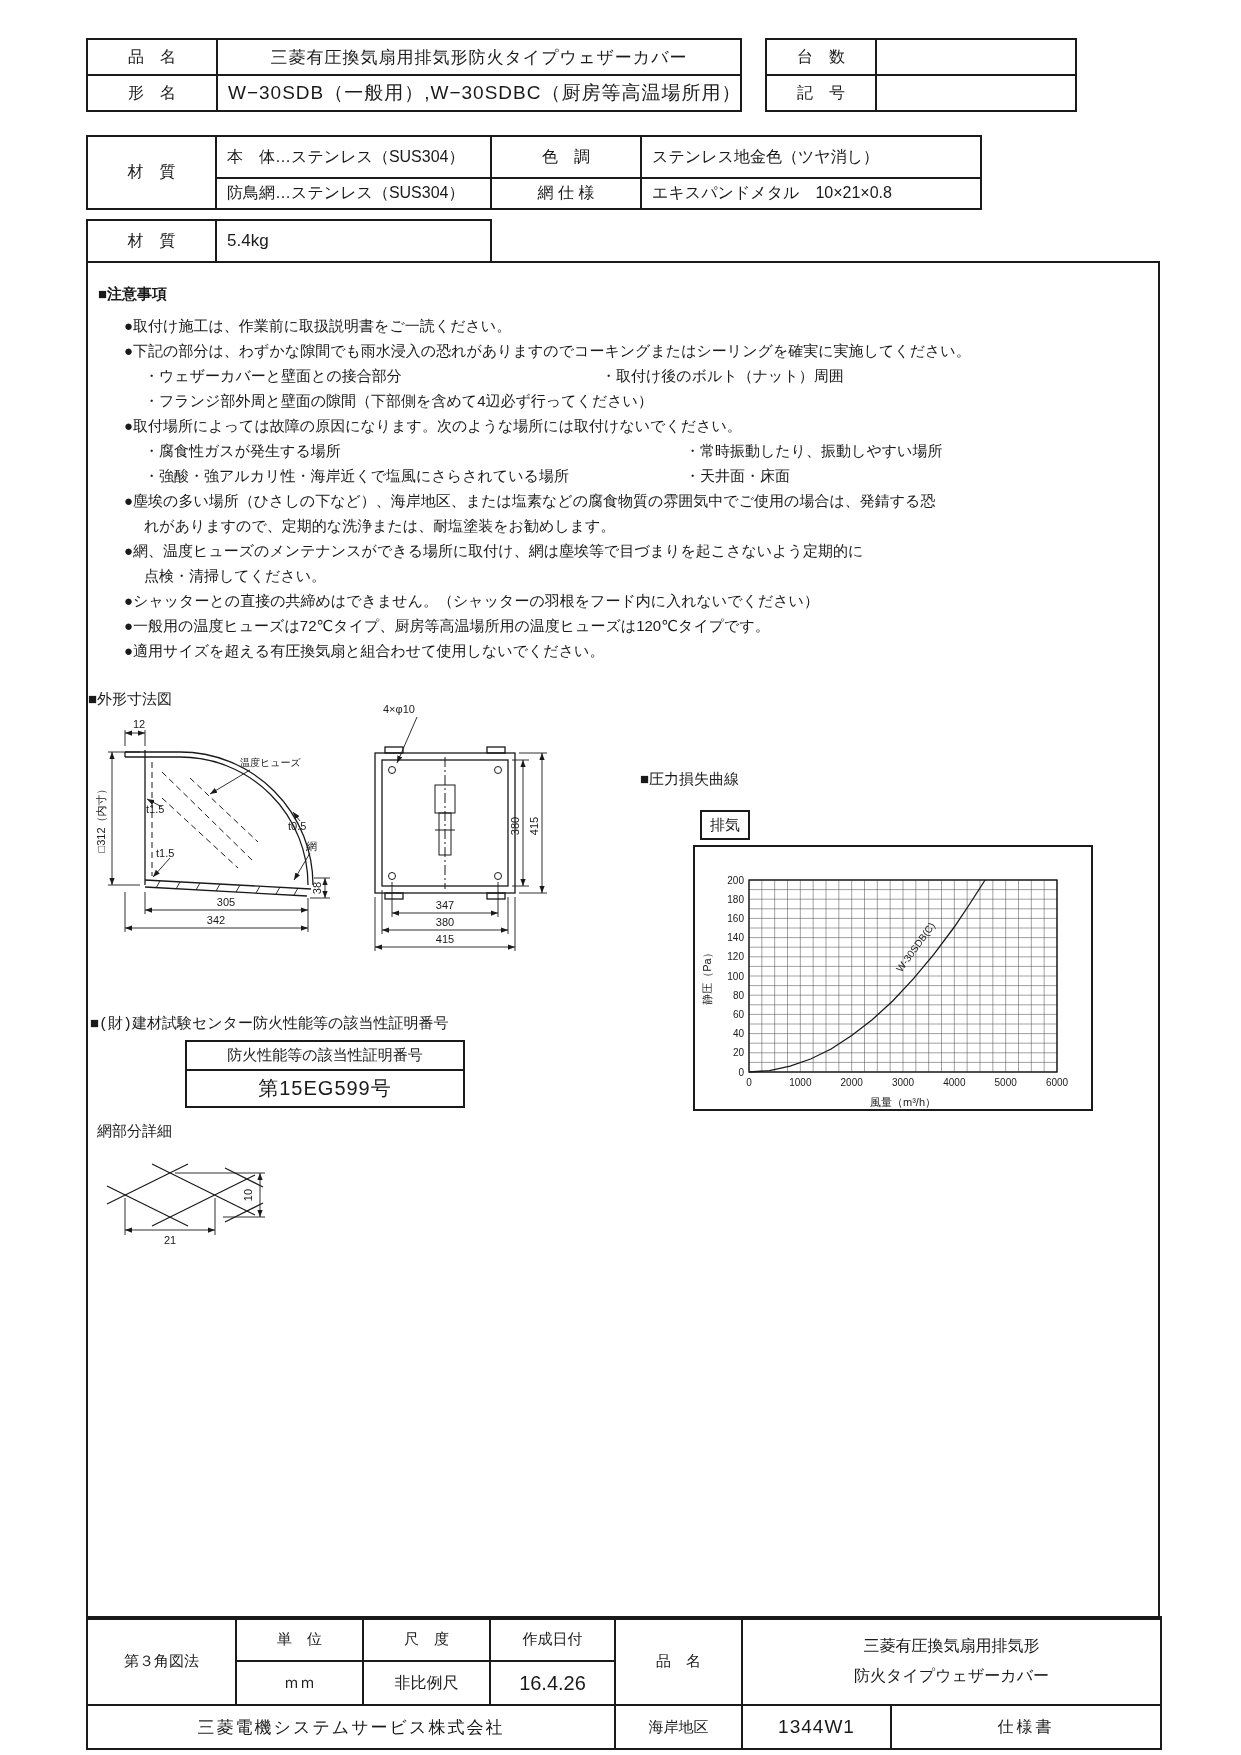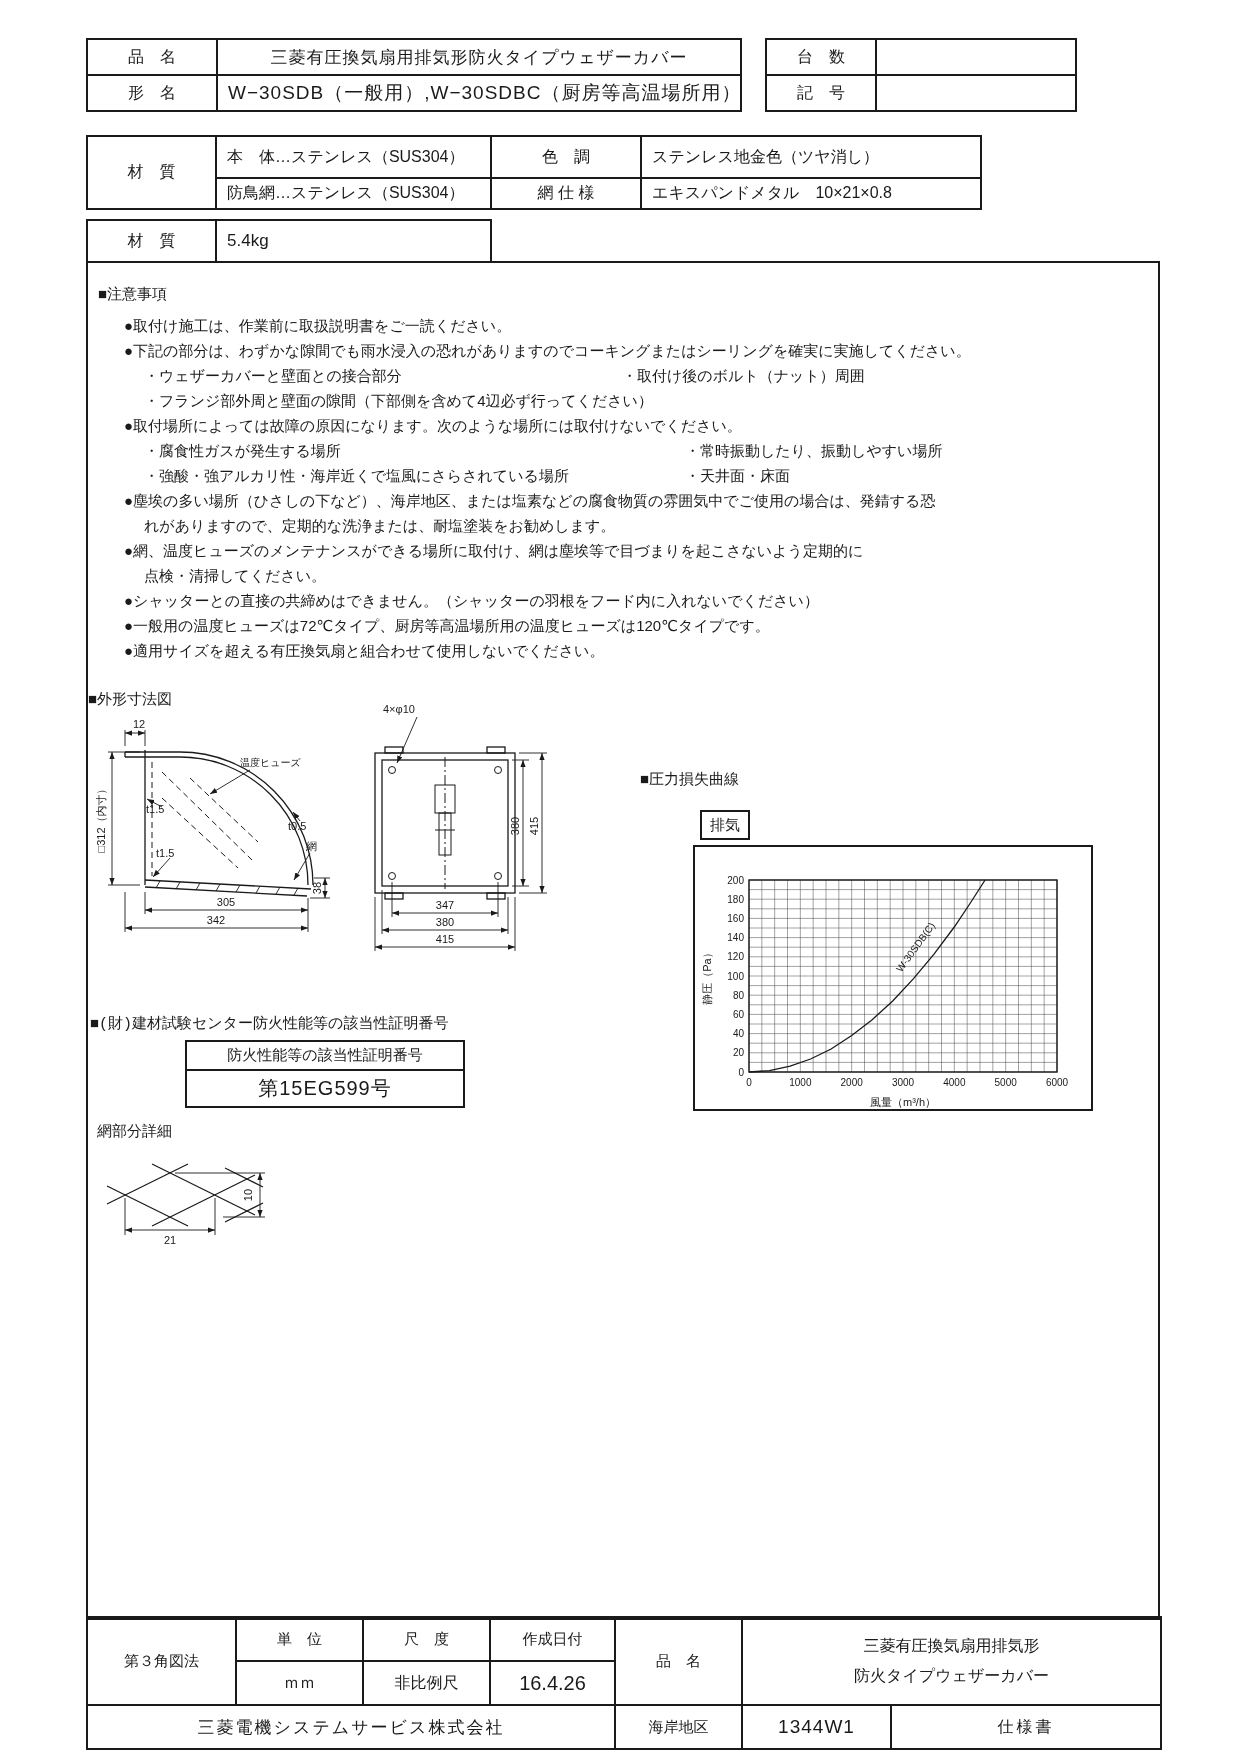--- a/index.html
+++ b/index.html
@@ -8,21 +8,21 @@
   .abs{position:absolute;}
   table{border-collapse:collapse;table-layout:fixed;}
   td{border:2px solid #1a1a1a;padding:4px 10px;font-size:16px;vertical-align:middle;
      white-space:nowrap;overflow:hidden;}
   td.lab{text-align:center;padding:0;}
   td.ctr{text-align:center;}
   .big{font-size:19px;letter-spacing:1px;}
   .frame{border:2px solid #1a1a1a;}
   .heading{font-size:15px;white-space:nowrap;}
   .note-row{height:25px;line-height:25px;font-size:15px;white-space:nowrap;}
-  .k-heading{padding-left:0;height:30px;line-height:22px;}
+  .k-heading{padding-left:0;height:30px;line-height:22px;font-weight:bold;}
   .k-bullet{padding-left:26px;}
   .k-sub,.k-cont{padding-left:46px;}
   .k-two{position:relative;padding-left:46px;}
   .k-two .r{position:absolute;top:0;}
   svg{display:block;}
   svg text{font-family:"Liberation Sans","DejaVu Sans",sans-serif;fill:#1a1a1a;}
   .chart-box{border:2px solid #1a1a1a;background:#fff;}
   .badge{border:2px solid #1a1a1a;text-align:center;font-size:15px;line-height:26px;}
   .cert-table td{font-size:15px;}
 </style>
@@ -99,21 +99,21 @@
     </tr>
   </tbody>
     </table>
 
   <div class="abs frame" style="left:86px;top:261px;width:1070px;height:1355px;"></div>
 
   <div class="abs" id="notes" style="left:98px;top:283px;width:1050px;">
       <div class="note-row k-heading">■注意事項</div>
       <div class="note-row k-bullet">●取付け施工は、作業前に取扱説明書をご一読ください。</div>
       <div class="note-row k-bullet">●下記の部分は、わずかな隙間でも雨水浸入の恐れがありますのでコーキングまたはシーリングを確実に実施してください。</div>
-      <div class="note-row k-two"><span>・ウェザーカバーと壁面との接合部分</span><span class="r" style="left: 524px;">・取付け後のボルト（ナット）周囲</span></div>
+      <div class="note-row k-two"><span>・ウェザーカバーと壁面との接合部分</span><span class="r" style="left: 503px;">・取付け後のボルト（ナット）周囲</span></div>
       <div class="note-row k-sub">・フランジ部外周と壁面の隙間（下部側を含めて4辺必ず行ってください）</div>
       <div class="note-row k-bullet">●取付場所によっては故障の原因になります。次のような場所には取付けないでください。</div>
       <div class="note-row k-two"><span>・腐食性ガスが発生する場所</span><span class="r" style="left: 587px;">・常時振動したり、振動しやすい場所</span></div>
       <div class="note-row k-two"><span>・強酸・強アルカリ性・海岸近くで塩風にさらされている場所</span><span class="r" style="left: 587px;">・天井面・床面</span></div>
       <div class="note-row k-bullet">●塵埃の多い場所（ひさしの下など）、海岸地区、または塩素などの腐食物質の雰囲気中でご使用の場合は、発錆する恐</div>
       <div class="note-row k-cont">れがありますので、定期的な洗浄または、耐塩塗装をお勧めします。</div>
       <div class="note-row k-bullet">●網、温度ヒューズのメンテナンスができる場所に取付け、網は塵埃等で目づまりを起こさないよう定期的に</div>
       <div class="note-row k-cont">点検・清掃してください。</div>
       <div class="note-row k-bullet">●シャッターとの直接の共締めはできません。（シャッターの羽根をフード内に入れないでください）</div>
       <div class="note-row k-bullet">●一般用の温度ヒューズは72℃タイプ、厨房等高温場所用の温度ヒューズは120℃タイプです。</div>

